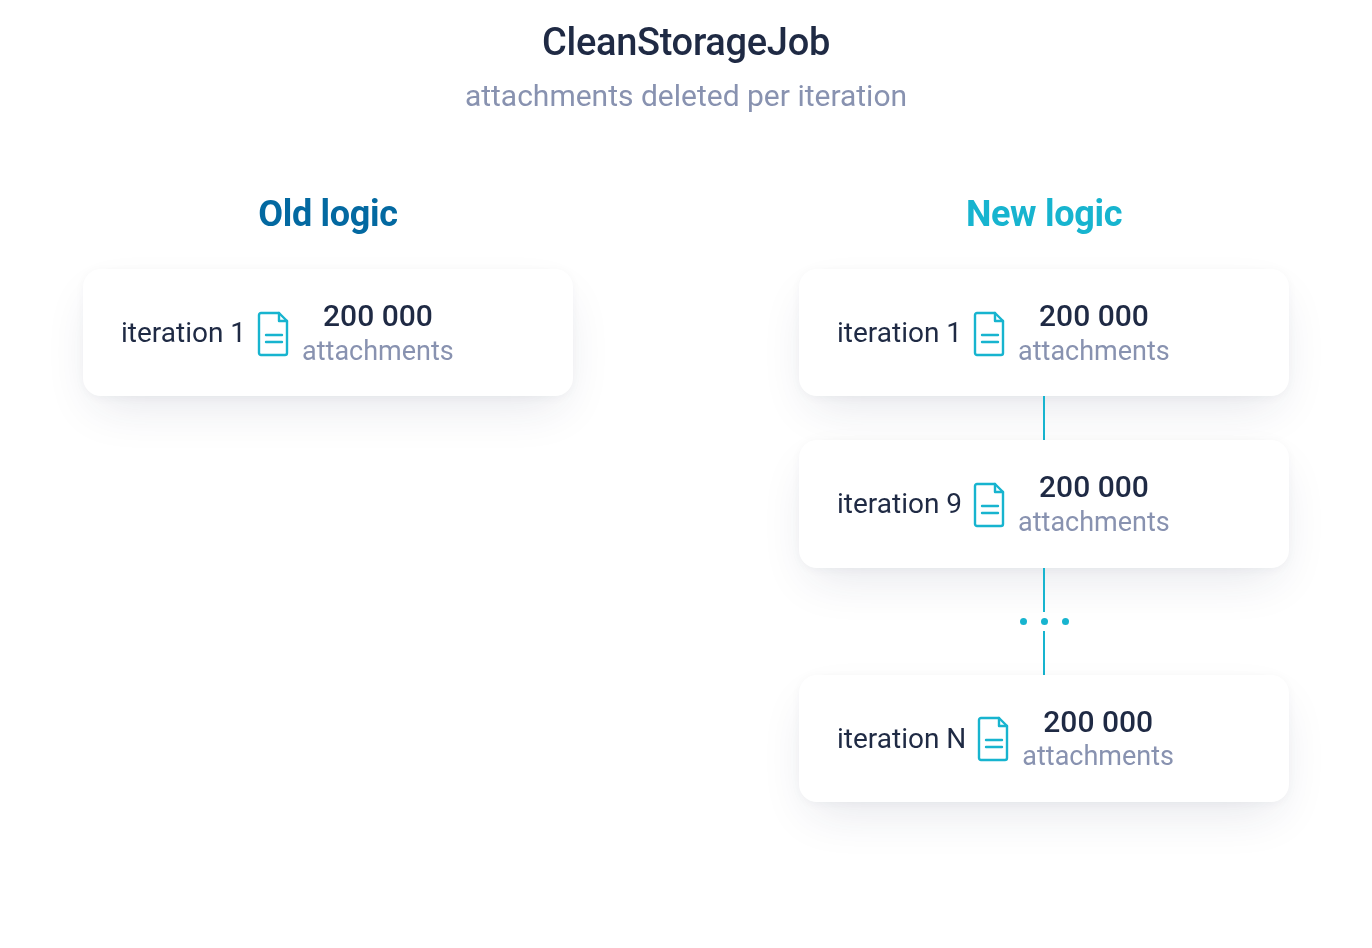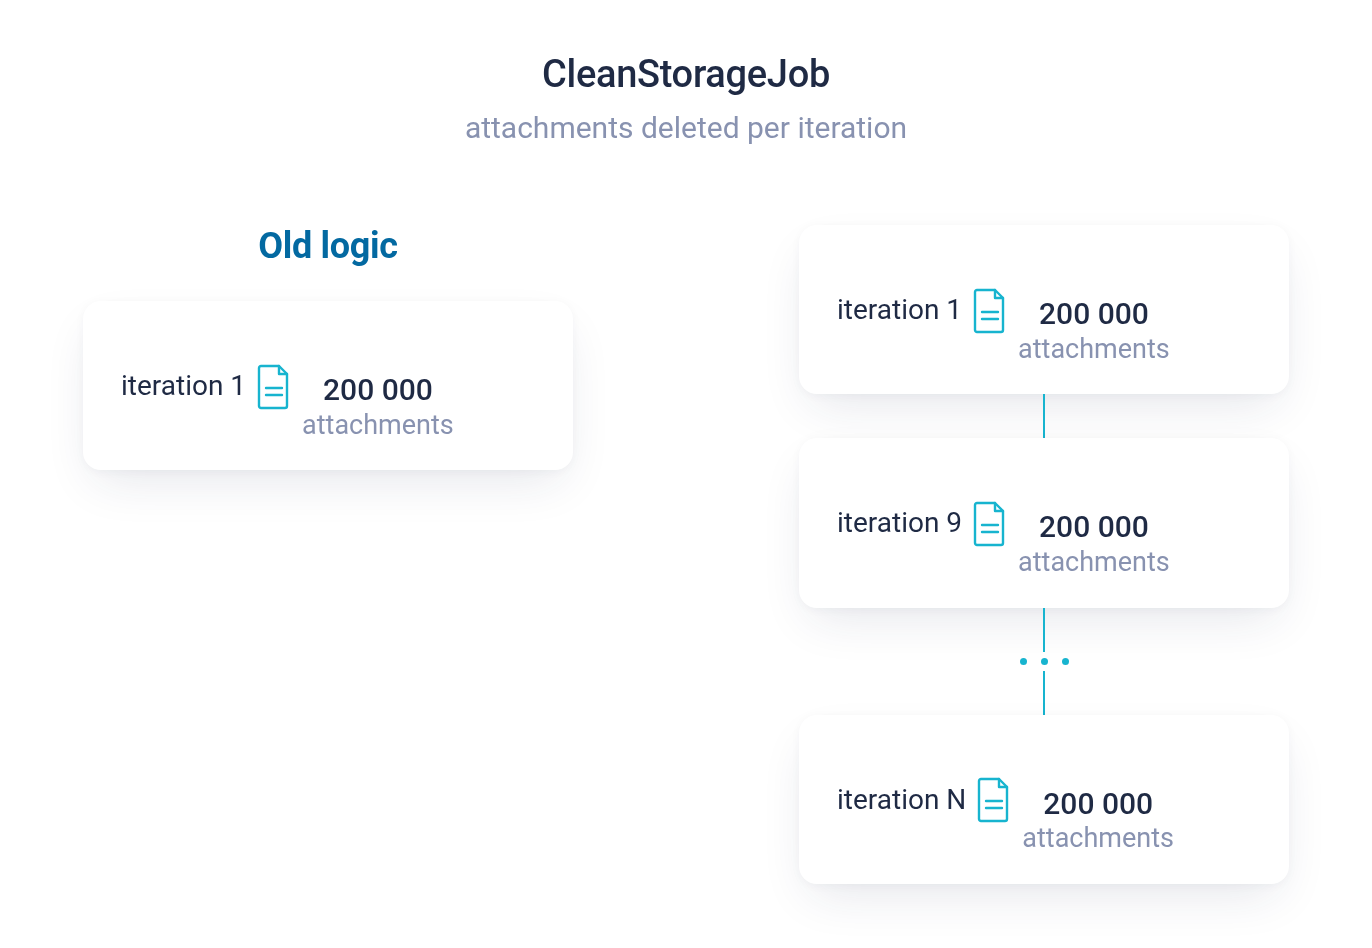--- a/index.html
+++ b/index.html
@@ -5,22 +5,21 @@
     * { box-sizing: border-box; margin: 0; padding: 0; }
     body {
       font-family: -apple-system, BlinkMacSystemFont, "Segoe UI", Roboto, Helvetica, Arial, sans-serif;
       background: #ffffff;
       width: 1372px;
       height: 948px;
       position: relative;
     }
     .header {
       text-align: center;
-      padding-top: 12px;
-      margin-top: 40px;
+      padding-top: 20px;
     }
     .title {
       font-size: 38px;
       font-weight: 500;
       color: #1f2a44;
       letter-spacing: -0.3px;
     }
     .subtitle {
       font-size: 30px;
       font-weight: 400;
@@ -65,21 +64,20 @@
     }
     .doc-icon {
       width: 40px;
       height: 48px;
       flex-shrink: 0;
     }
     .value-block {
       display: flex;
       flex-direction: column;
       line-height: 1.25;
-      margin-top: 42px;
     }
     .value-number {
       font-size: 30px;
       font-weight: 500;
       color: #1f2a44;
       white-space: nowrap;
     }
     .value-unit {
       font-size: 27px;
       font-weight: 400;
@@ -126,20 +124,21 @@
         </svg>
       </span>
       <div class="value-block">
         <span class="value-number">200 000</span>
         <span class="value-unit">attachments</span>
       </div>
     </div>
   </div>
 
   <div class="column">
+    <div class="col-title new">New logic</div>
 
     <div class="card">
       <span class="iter-label">iteration 1</span>
       <span class="doc-icon">
         <svg viewBox="0 0 40 48" fill="none" stroke="#17b4cf" stroke-width="2.4" stroke-linecap="round" stroke-linejoin="round">
           <path d="M7 4 h18 l8 8 v32 a2 2 0 0 1 -2 2 H7 a2 2 0 0 1 -2 -2 V6 a2 2 0 0 1 2 -2 z"></path>
           <path d="M25 4 v8 h8"></path>
           <line x1="12" y1="26" x2="28" y2="26"></line>
           <line x1="12" y1="33" x2="28" y2="33"></line>
         </svg>

